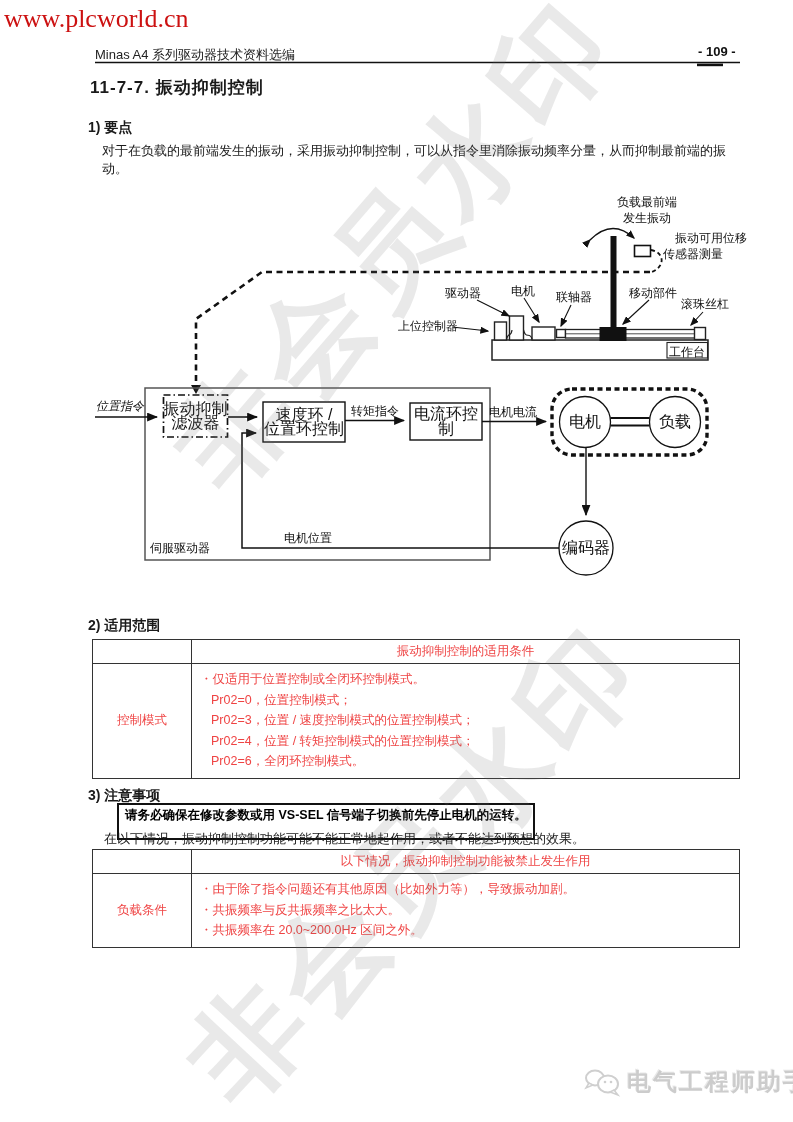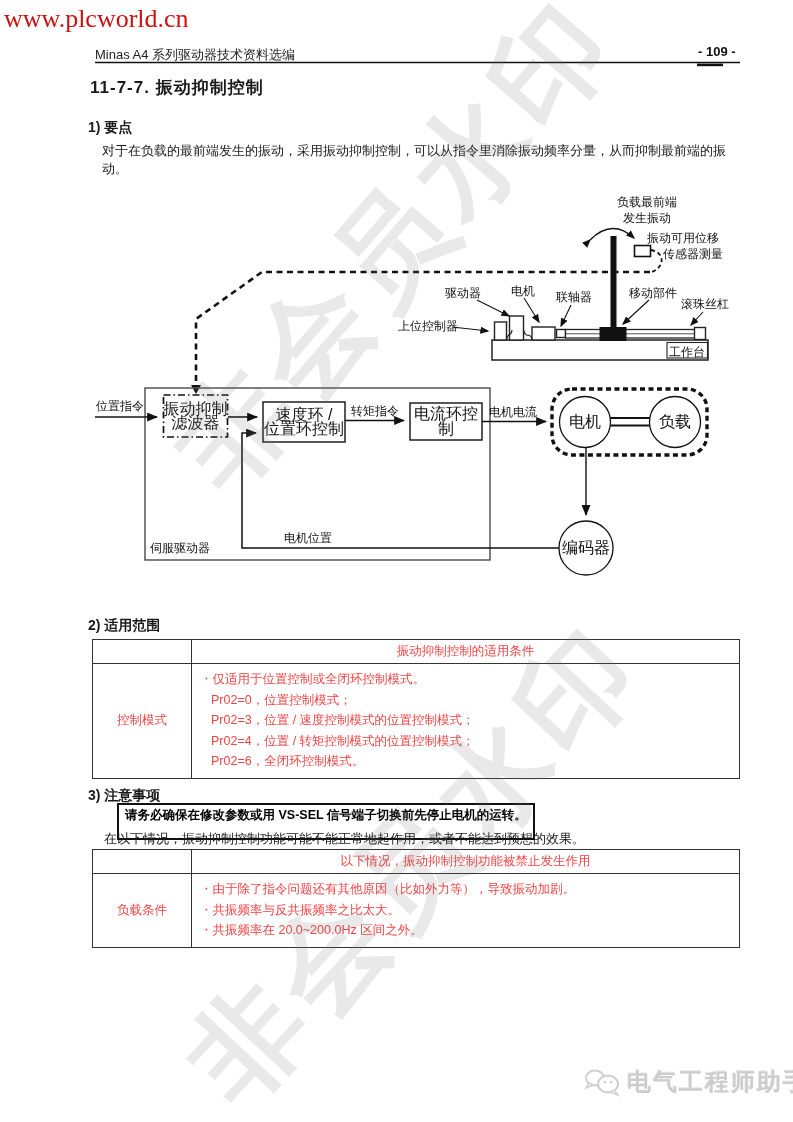--- a/index.html
+++ b/index.html
@@ -122,31 +122,31 @@
   <a class="abs txt site-link" href="#">www.plcworld.cn</a>
   <div class="abs txt doc-title">Minas A4 系列驱动器技术资料选编</div>
   <div class="abs txt page-num">- 109 -</div>
   <div class="abs txt sec-title">11-7-7. 振动抑制控制</div>
 
   <div class="abs txt h2" style="left:88px;top:119px;">1) 要点</div>
   <div class="abs txt body-text" style="left:102px;top:142px;width:640px;">对于在负载的最前端发生的振动，采用振动抑制控制，可以从指令里消除振动频率分量，从而抑制最前端的振动。</div>
 
   <div class="abs txt dlab cx" style="left:647px;top:194px;">负载最前端</div>
   <div class="abs txt dlab cx" style="left:647px;top:210px;">发生振动</div>
-  <div class="abs txt dlab" style="left:647px;top:230px;">振动可用位移</div>
+  <div class="abs txt dlab" style="left:675px;top:230px;">振动可用位移</div>
   <div class="abs txt dlab" style="left:663px;top:246px;">传感器测量</div>
   <div class="abs txt dlab" style="left:445px;top:285px;">驱动器</div>
   <div class="abs txt dlab" style="left:511px;top:283px;">电机</div>
   <div class="abs txt dlab" style="left:556px;top:289px;">联轴器</div>
   <div class="abs txt dlab" style="left:629px;top:285px;">移动部件</div>
   <div class="abs txt dlab" style="left:681px;top:296px;">滚珠丝杠</div>
   <div class="abs txt dlab" style="left:398px;top:318px;">上位控制器</div>
   <div class="abs txt dlab cx" style="left:687px;top:344px;">工作台</div>
 
-  <div class="abs txt dlab" style="left:96px;top:398px;">位置指令</div>
+  <div class="abs txt dlab" style="left:96px;top:398px;font-style:italic;">位置指令</div>
   <div class="abs txt boxtxt" style="left:163px;top:395px;width:65px;height:42px;">
     <span>振动抑制</span>
     <span>滤波器</span>
   </div>
   <div class="abs txt boxtxt" style="left:263px;top:402px;width:82px;height:40px;">
     <span>速度环 /</span>
     <span>位置环控制</span>
   </div>
   <div class="abs txt dlab" style="left:351px;top:403px;">转矩指令</div>
   <div class="abs txt boxtxt" style="left:410px;top:403px;width:72px;height:37px;">

